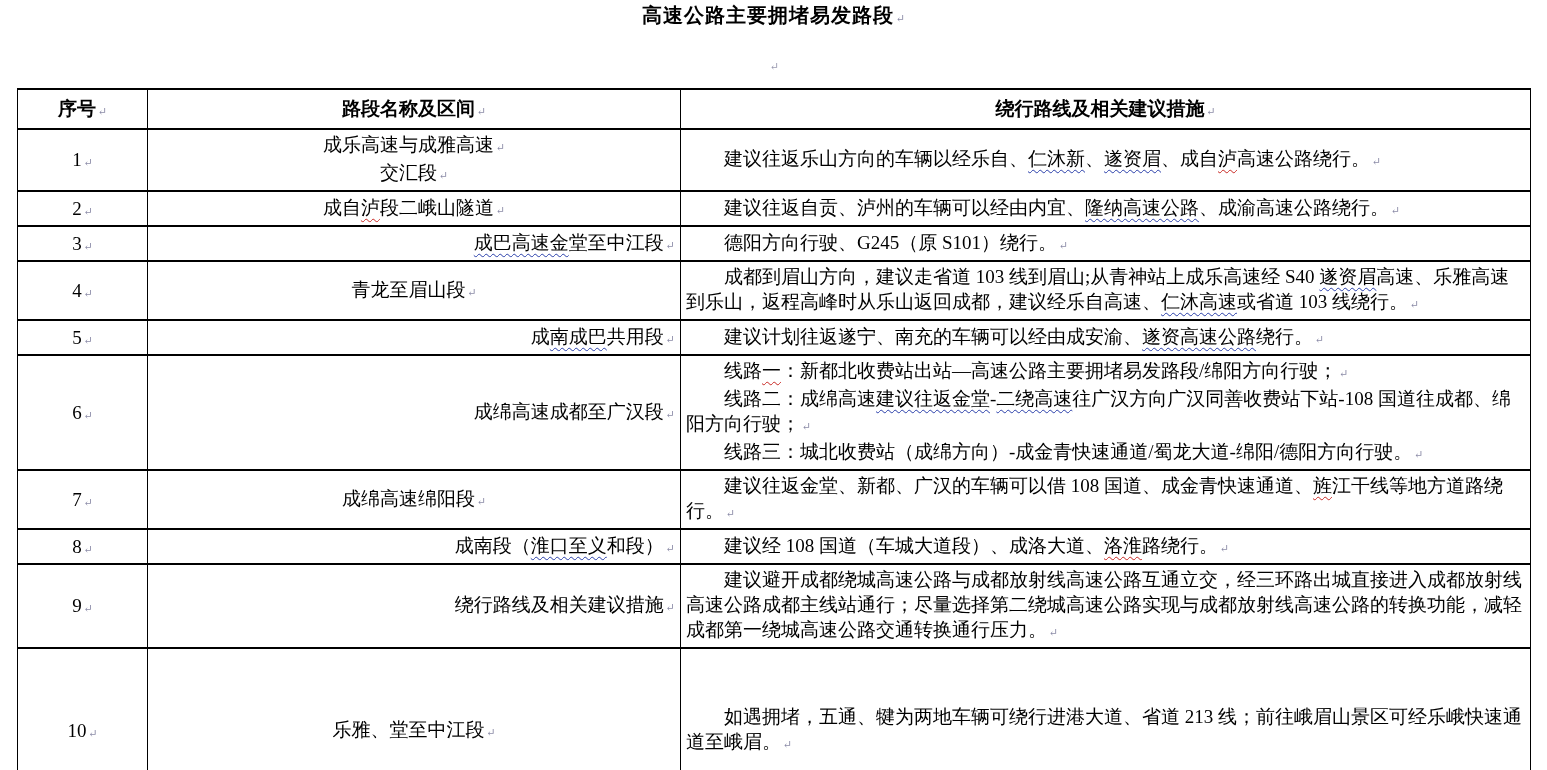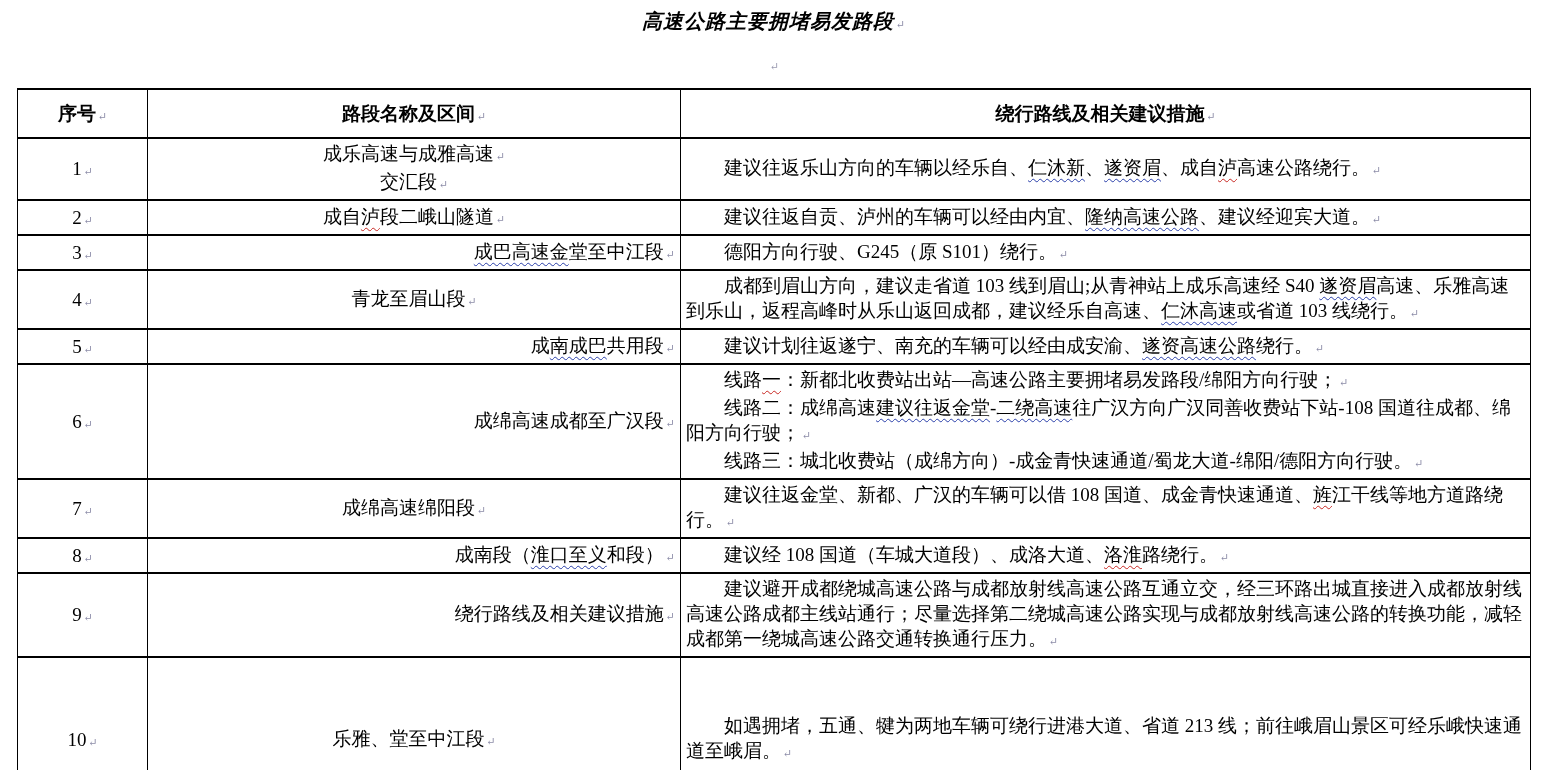--- a/index.html
+++ b/index.html
@@ -4,23 +4,22 @@
 <style>
   html,body{margin:0;padding:0;background:#ffffff;}
   body{
     width:1547px;height:770px;overflow:hidden;position:relative;
     font-family:"Liberation Serif","DejaVu Serif",serif;
     color:#000;
   }
   .doc-title{
     text-align:center;
     font-size:20px;font-weight:bold;
-    padding-top:8px;
+    padding-top:2px;
     letter-spacing:1px;
-    font-style:italic;
   }
   .pmark{
     color:#8c8ca8;font-size:11px;font-weight:normal;
     margin-left:2px;vertical-align:baseline;letter-spacing:0;
   }
   .floating-pmark{
     position:absolute;left:770px;top:60px;
     color:#9a9ab0;font-size:11px;
   }
   table.congestion{
@@ -31,21 +30,21 @@
   }
   col.c1{width:130px}
   col.c2{width:533px}
   col.c3{width:850px}
   th,td{
     border:1px solid #000;
     border-top-width:2px;border-bottom-width:2px;
     padding:2px 5px;
     vertical-align:middle;
   }
-  thead tr{height:49px}
+  thead tr{height:40px}
   th{font-weight:bold;text-align:center;font-size:19px;}
   tbody tr:nth-child(1){height:56px}
   tbody tr:nth-child(2){height:35px}
   tbody tr:nth-child(3){height:35px}
   tbody tr:nth-child(4){height:57px}
   tbody tr:nth-child(5){height:35px}
   tbody tr:nth-child(6){height:101px}
   tbody tr:nth-child(7){height:52px}
   tbody tr:nth-child(8){height:35px}
   tbody tr:nth-child(9){height:71px}
@@ -98,21 +97,21 @@
         <td class="c-advice">
           <p><span>建议往返乐山方向的车辆以经乐自、</span><span class="sq-blue">仁沐新</span><span>、</span><span class="sq-blue">遂资眉</span><span>、成自</span><span class="sq-red">泸</span><span>高速公路绕行。</span><span class="pmark">↵</span></p>
         </td>
       </tr>
       <tr>
         <td class="c-no"><span>2</span><span class="pmark">↵</span></td>
         <td class="c-name align-center">
           <div class="name-line"><span>成自</span><span class="sq-red">泸</span><span>段二峨山隧道</span><span class="pmark">↵</span></div>
         </td>
         <td class="c-advice">
-          <p><span>建议往返自贡、泸州的车辆可以经由内宜、</span><span class="sq-blue">隆纳高速公路</span><span>、建议经迎宾大道。</span><span class="pmark">↵</span></p>
+          <p><span>建议往返自贡、泸州的车辆可以经由内宜、</span><span class="sq-blue">隆纳高速公路</span><span>、成渝高速公路绕行。</span><span class="pmark">↵</span></p>
         </td>
       </tr>
       <tr>
         <td class="c-no"><span>3</span><span class="pmark">↵</span></td>
         <td class="c-name align-left">
           <div class="name-line"><span class="sq-blue">成巴高速金</span><span>堂至中江段</span><span class="pmark">↵</span></div>
         </td>
         <td class="c-advice">
           <p><span>德阳方向行驶、G245（原 S101）绕行。</span><span class="pmark">↵</span></p>
         </td>

